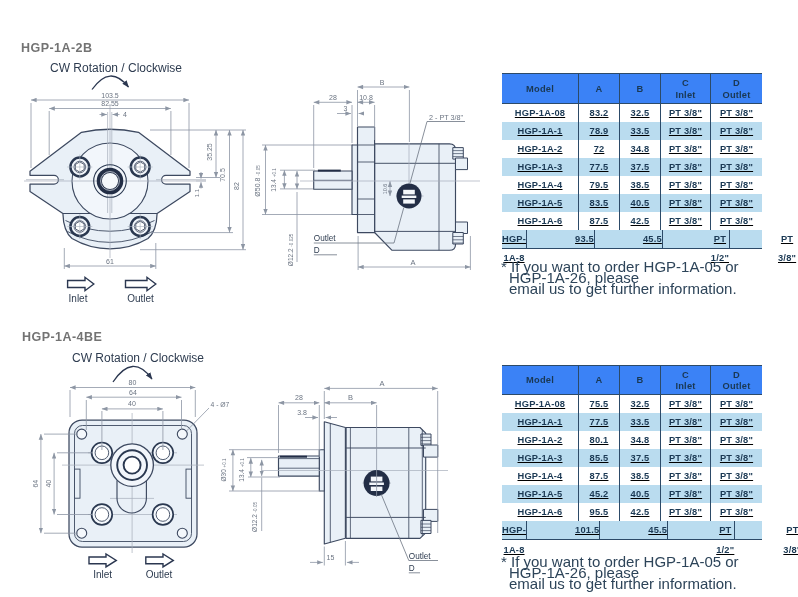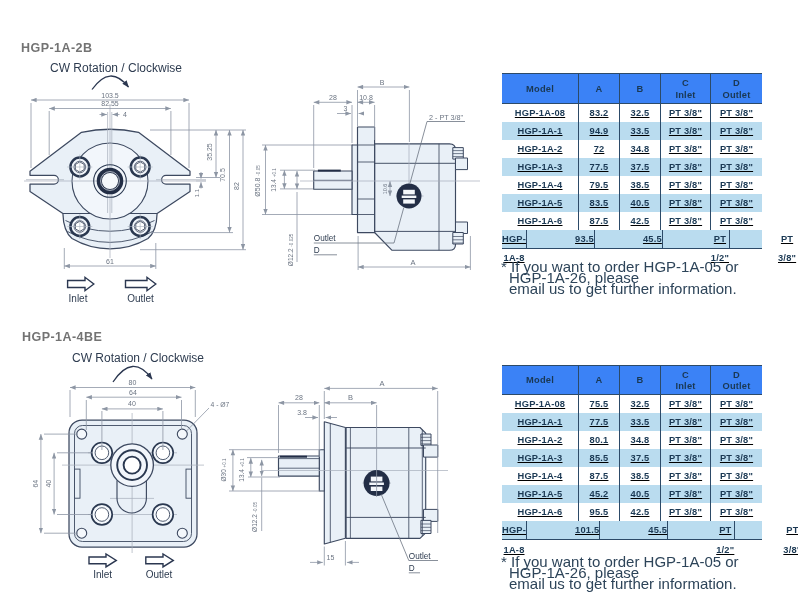--- a/index.html
+++ b/index.html
@@ -45,21 +45,21 @@
       </div>
 <div class="tr">
         <div class="c c1 bl">HGP-1A-08</div>
         <div class="c c2 bl">83.2</div>
         <div class="c c3 bl">32.5</div>
         <div class="c c4 bl">PT 3/8"</div>
         <div class="c c5">PT 3/8"</div>
       </div>
 <div class="tr alt">
         <div class="c c1 bl">HGP-1A-1</div>
-        <div class="c c2 bl">94.9</div>
+        <div class="c c2 bl">78.9</div>
         <div class="c c3 bl">33.5</div>
         <div class="c c4 bl">PT 3/8"</div>
         <div class="c c5">PT 3/8"</div>
       </div>
 <div class="tr">
         <div class="c c1 bl">HGP-1A-2</div>
         <div class="c c2 bl">72</div>
         <div class="c c3 bl">34.8</div>
         <div class="c c4 bl">PT 3/8"</div>
         <div class="c c5">PT 3/8"</div>

